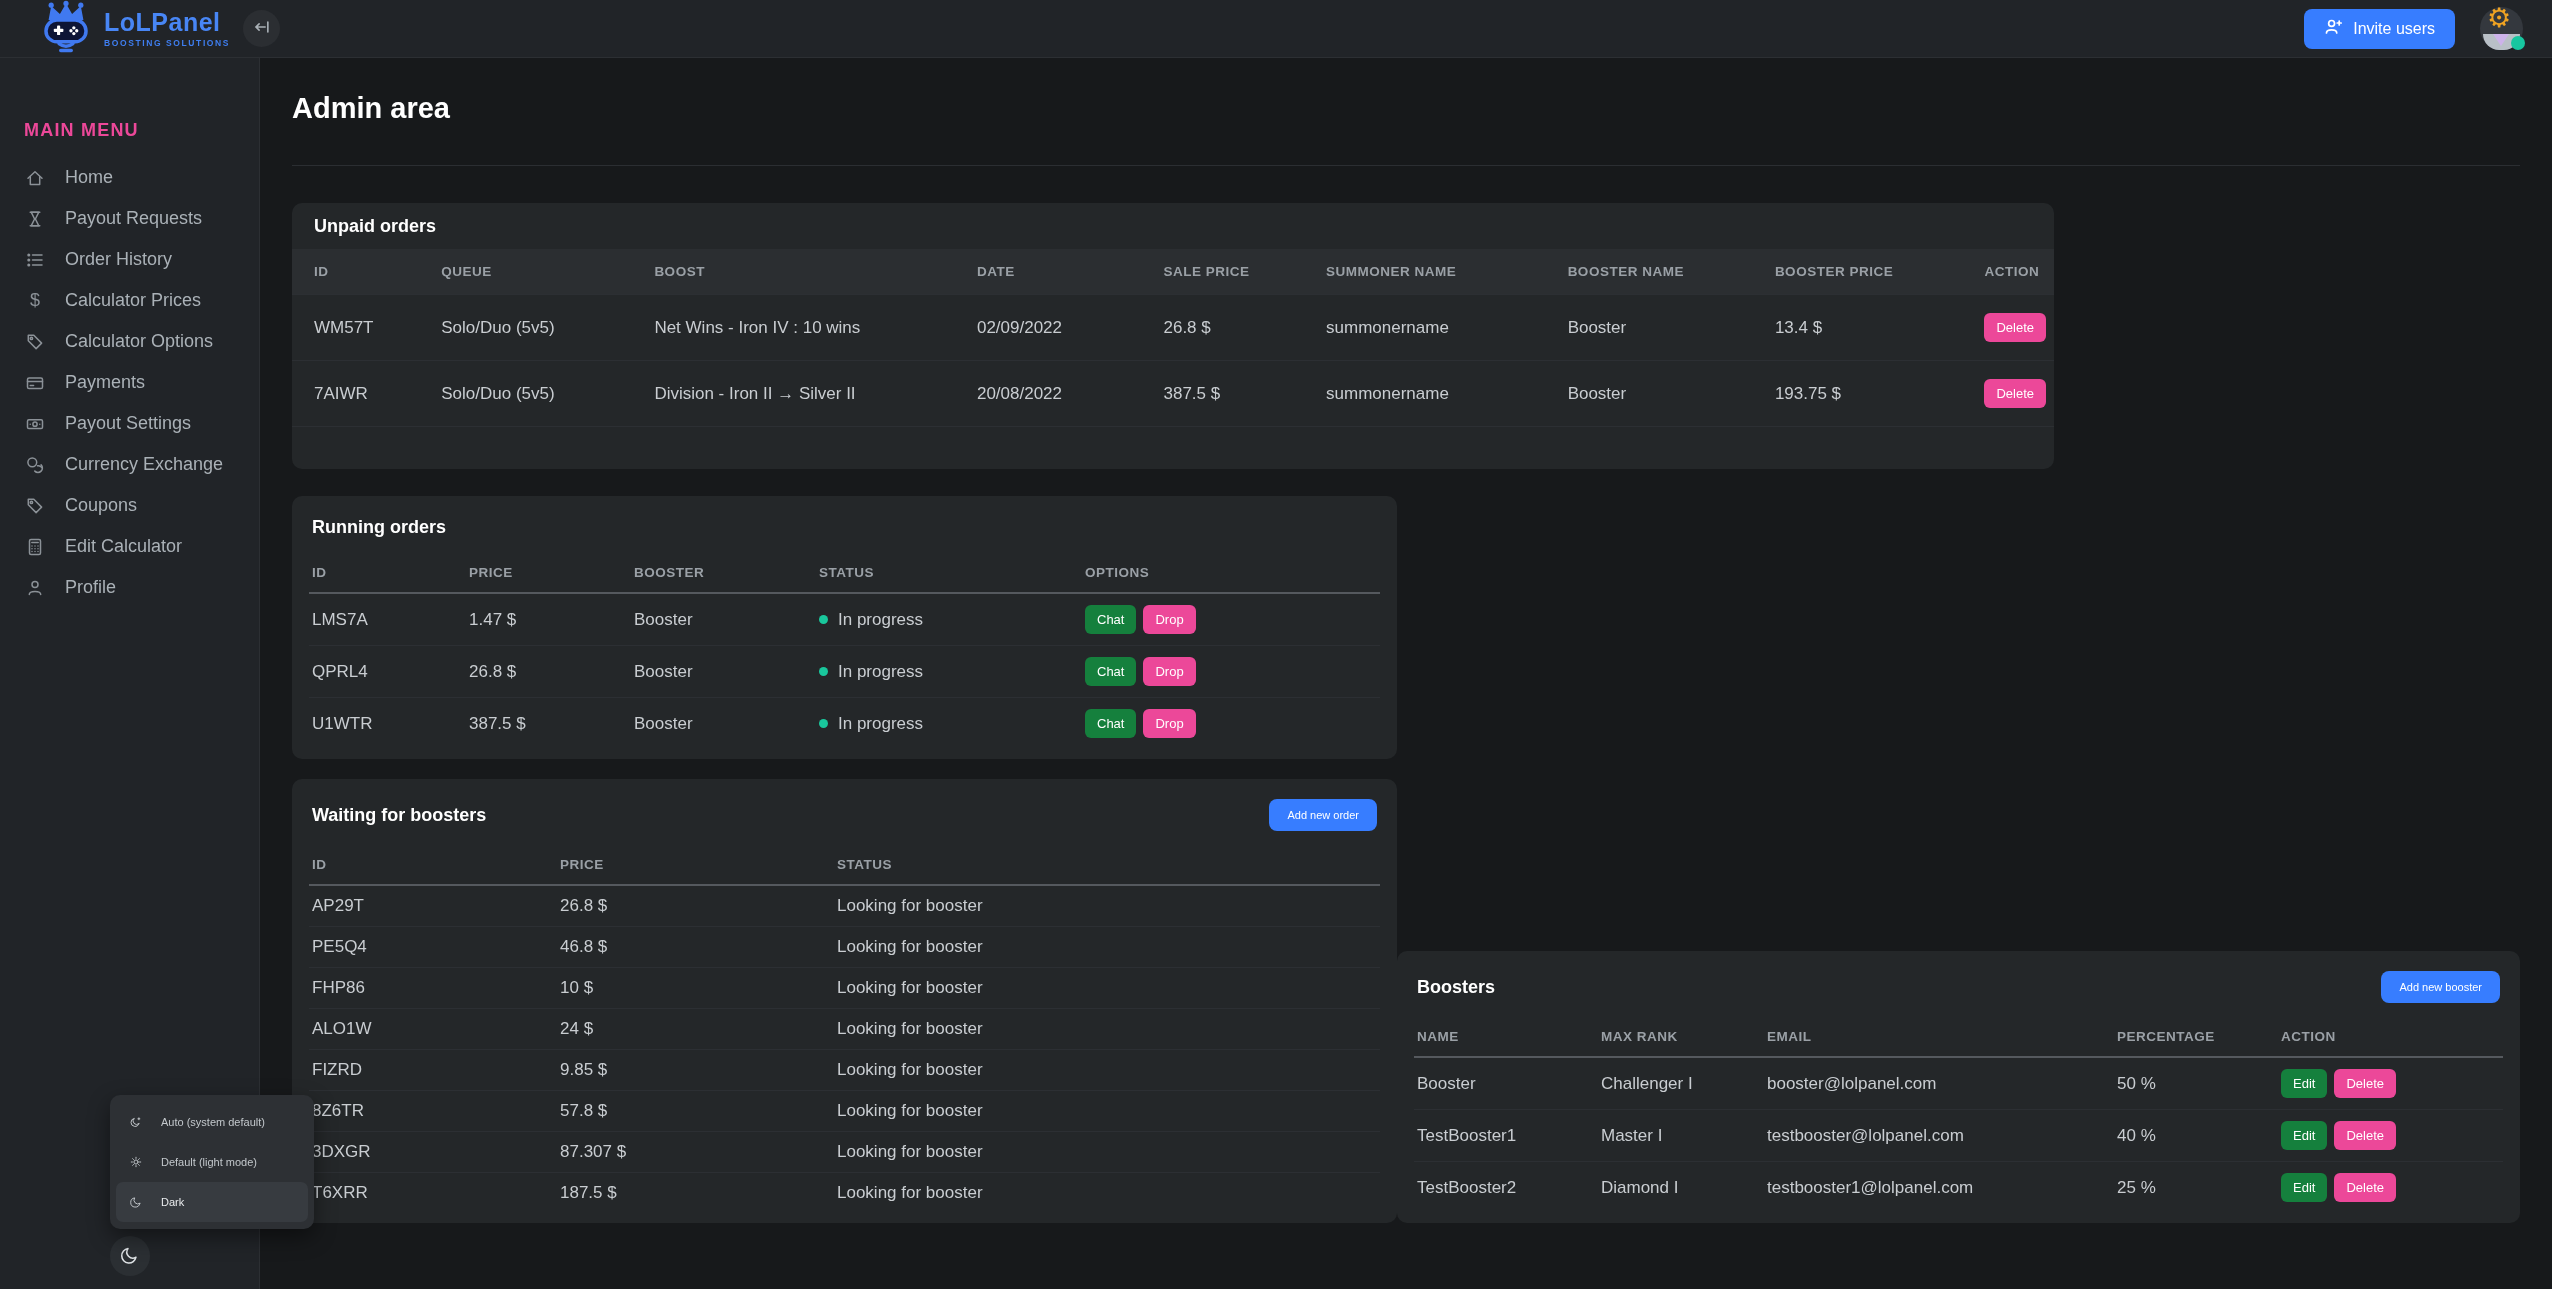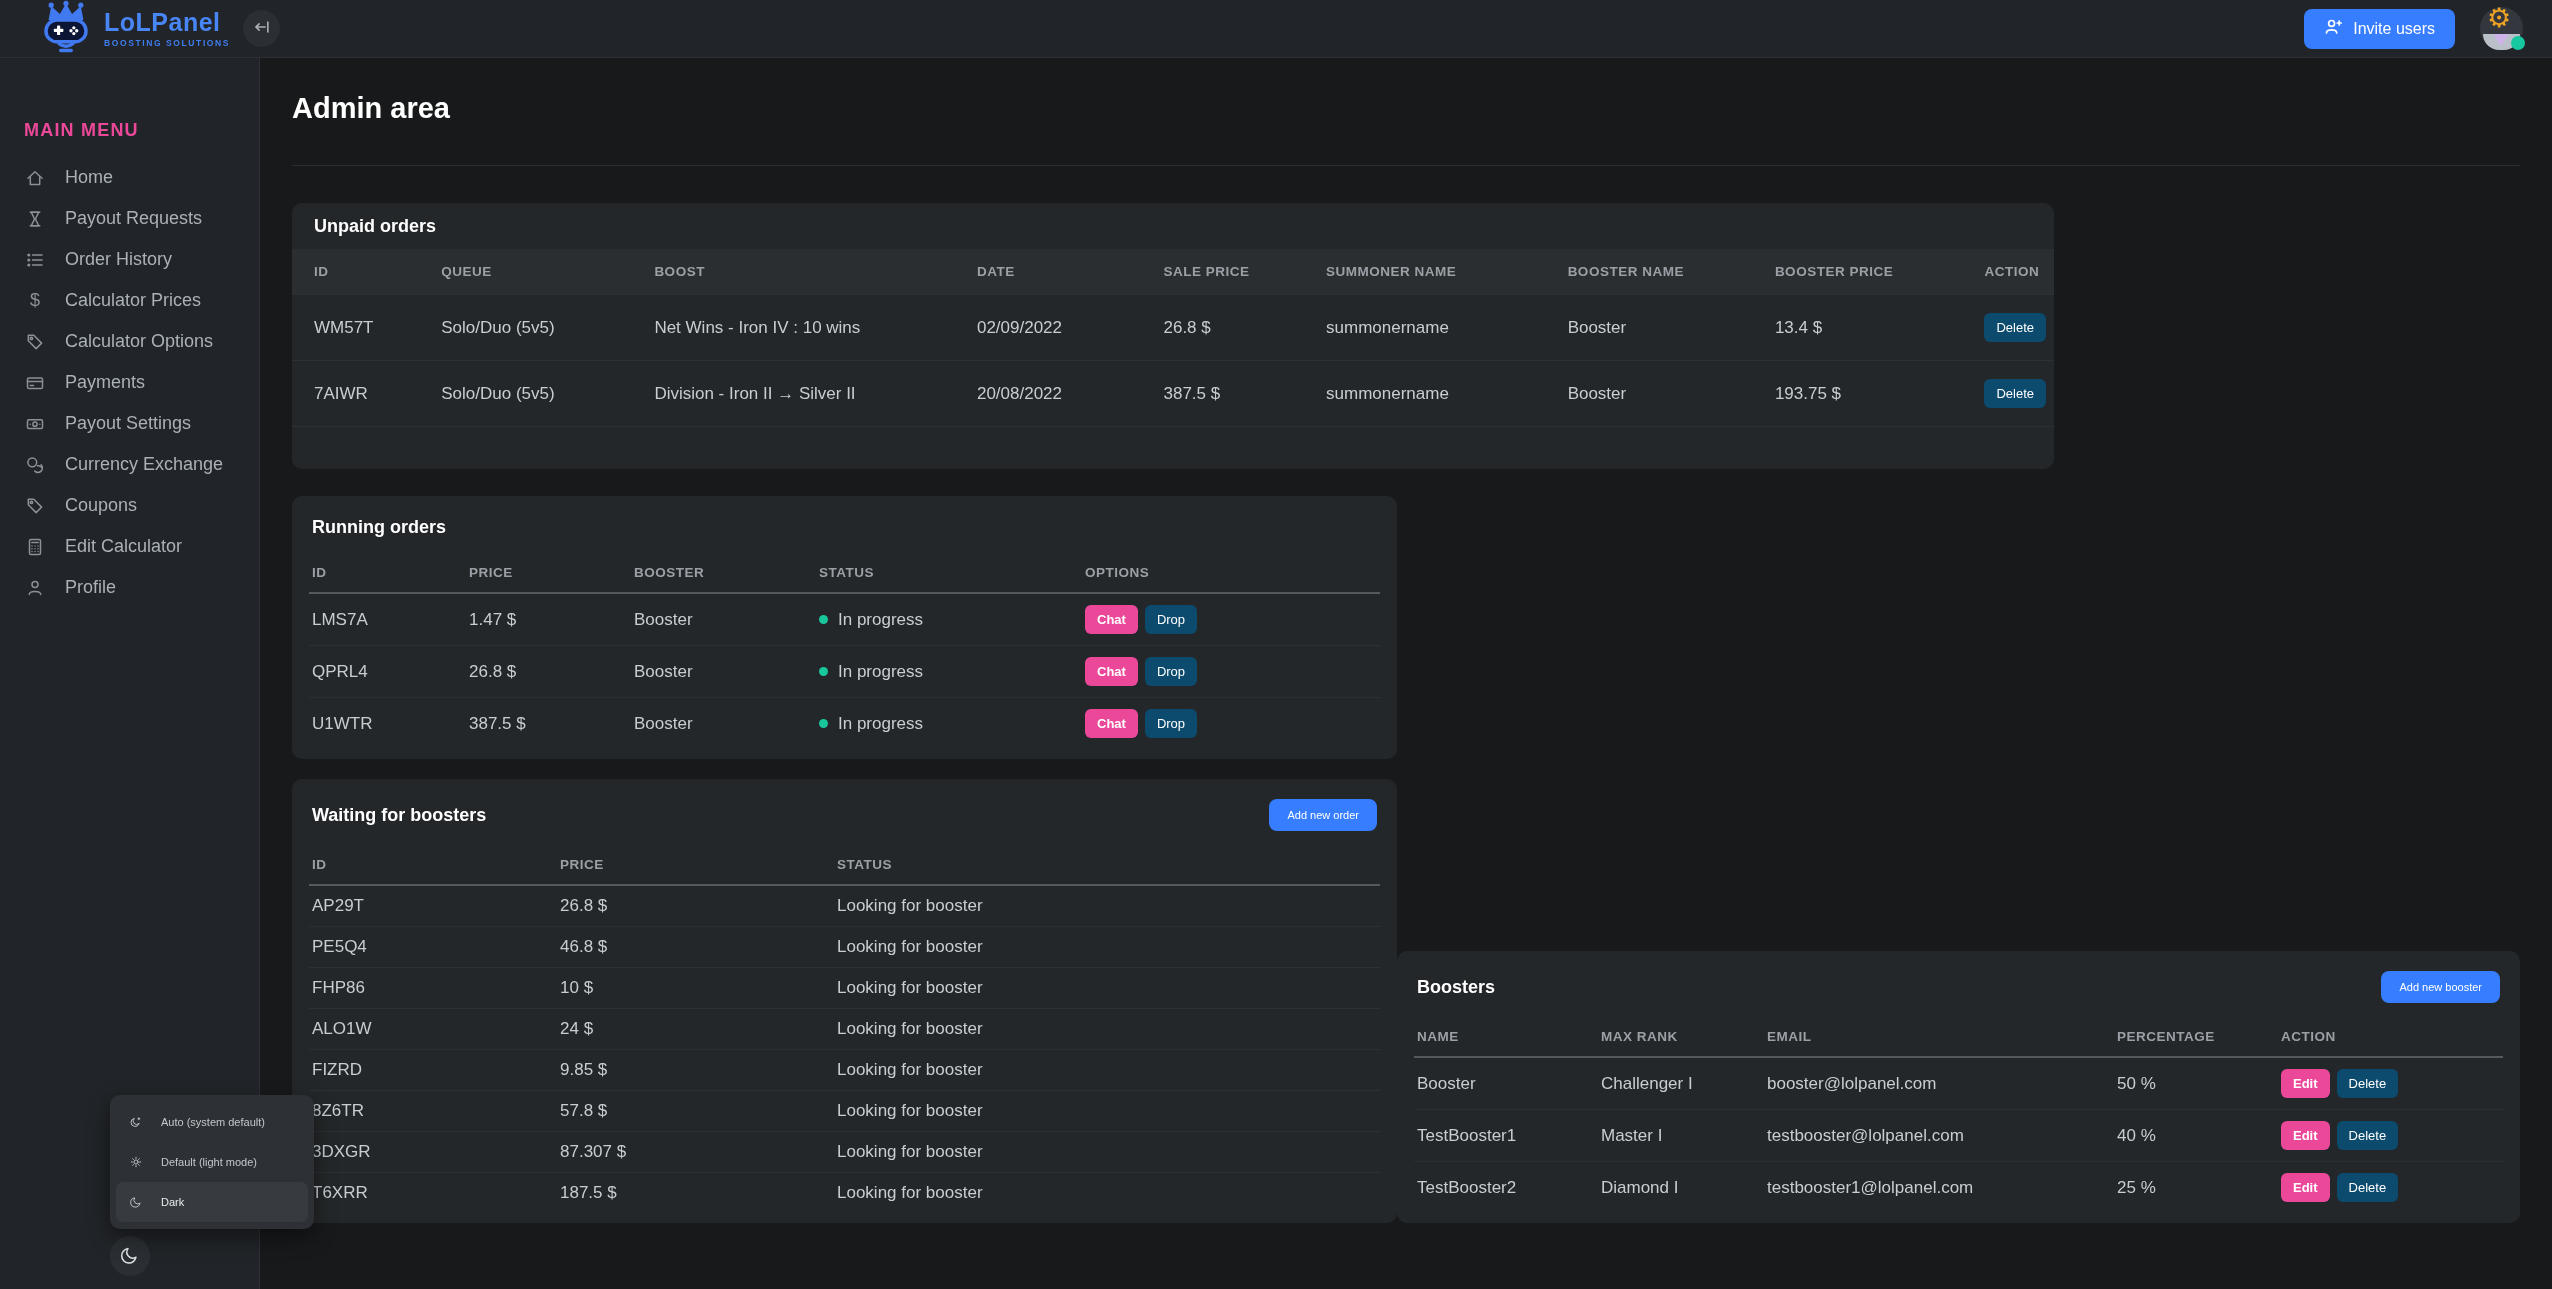--- a/index.html
+++ b/index.html
@@ -103,22 +103,22 @@
   .waiting-table td { padding:10px 6px 10px 0; }
 
   .r-id{width:160px}.r-price{width:165px}.r-booster{width:185px}.r-status{width:266px}.r-opt{width:auto}
   .b-name{width:187px}.b-rank{width:166px}.b-email{width:350px}.b-pct{width:164px}.b-act{width:auto}
   .w-id{width:251px}.w-price{width:277px}.w-status{width:auto}
 
   .status-cell { display:flex; align-items:center; gap:10px; }
   .status-dot { width:9px; height:9px; border-radius:50%; background:#19c79c; flex:none; }
 
   .btn { border:none; border-radius:6px; color:#fff; font-family:inherit; cursor:pointer; }
-  .btn-chat, .btn-edit { background:#ec4899;font-weight:bold; }
-  .btn-drop, .btn-del { background:#0c4a6e; }
+  .btn-chat, .btn-edit { background:#15803d; }
+  .btn-drop, .btn-del { background:#ec4899; }
   .btn-sm { font-size:13px; padding:7px 12px; min-width:44px; }
   .btn-row { display:flex; gap:7px; }
   .btn-add { background:#377dff; border:none; border-radius:8px; color:#fff; font-size:11px; font-family:inherit; padding:10px 18px; cursor:pointer; }
 </style>
 </head>
 <body>
 
 <header class="topbar">
   <div class="logo-wrap">
     <span>

